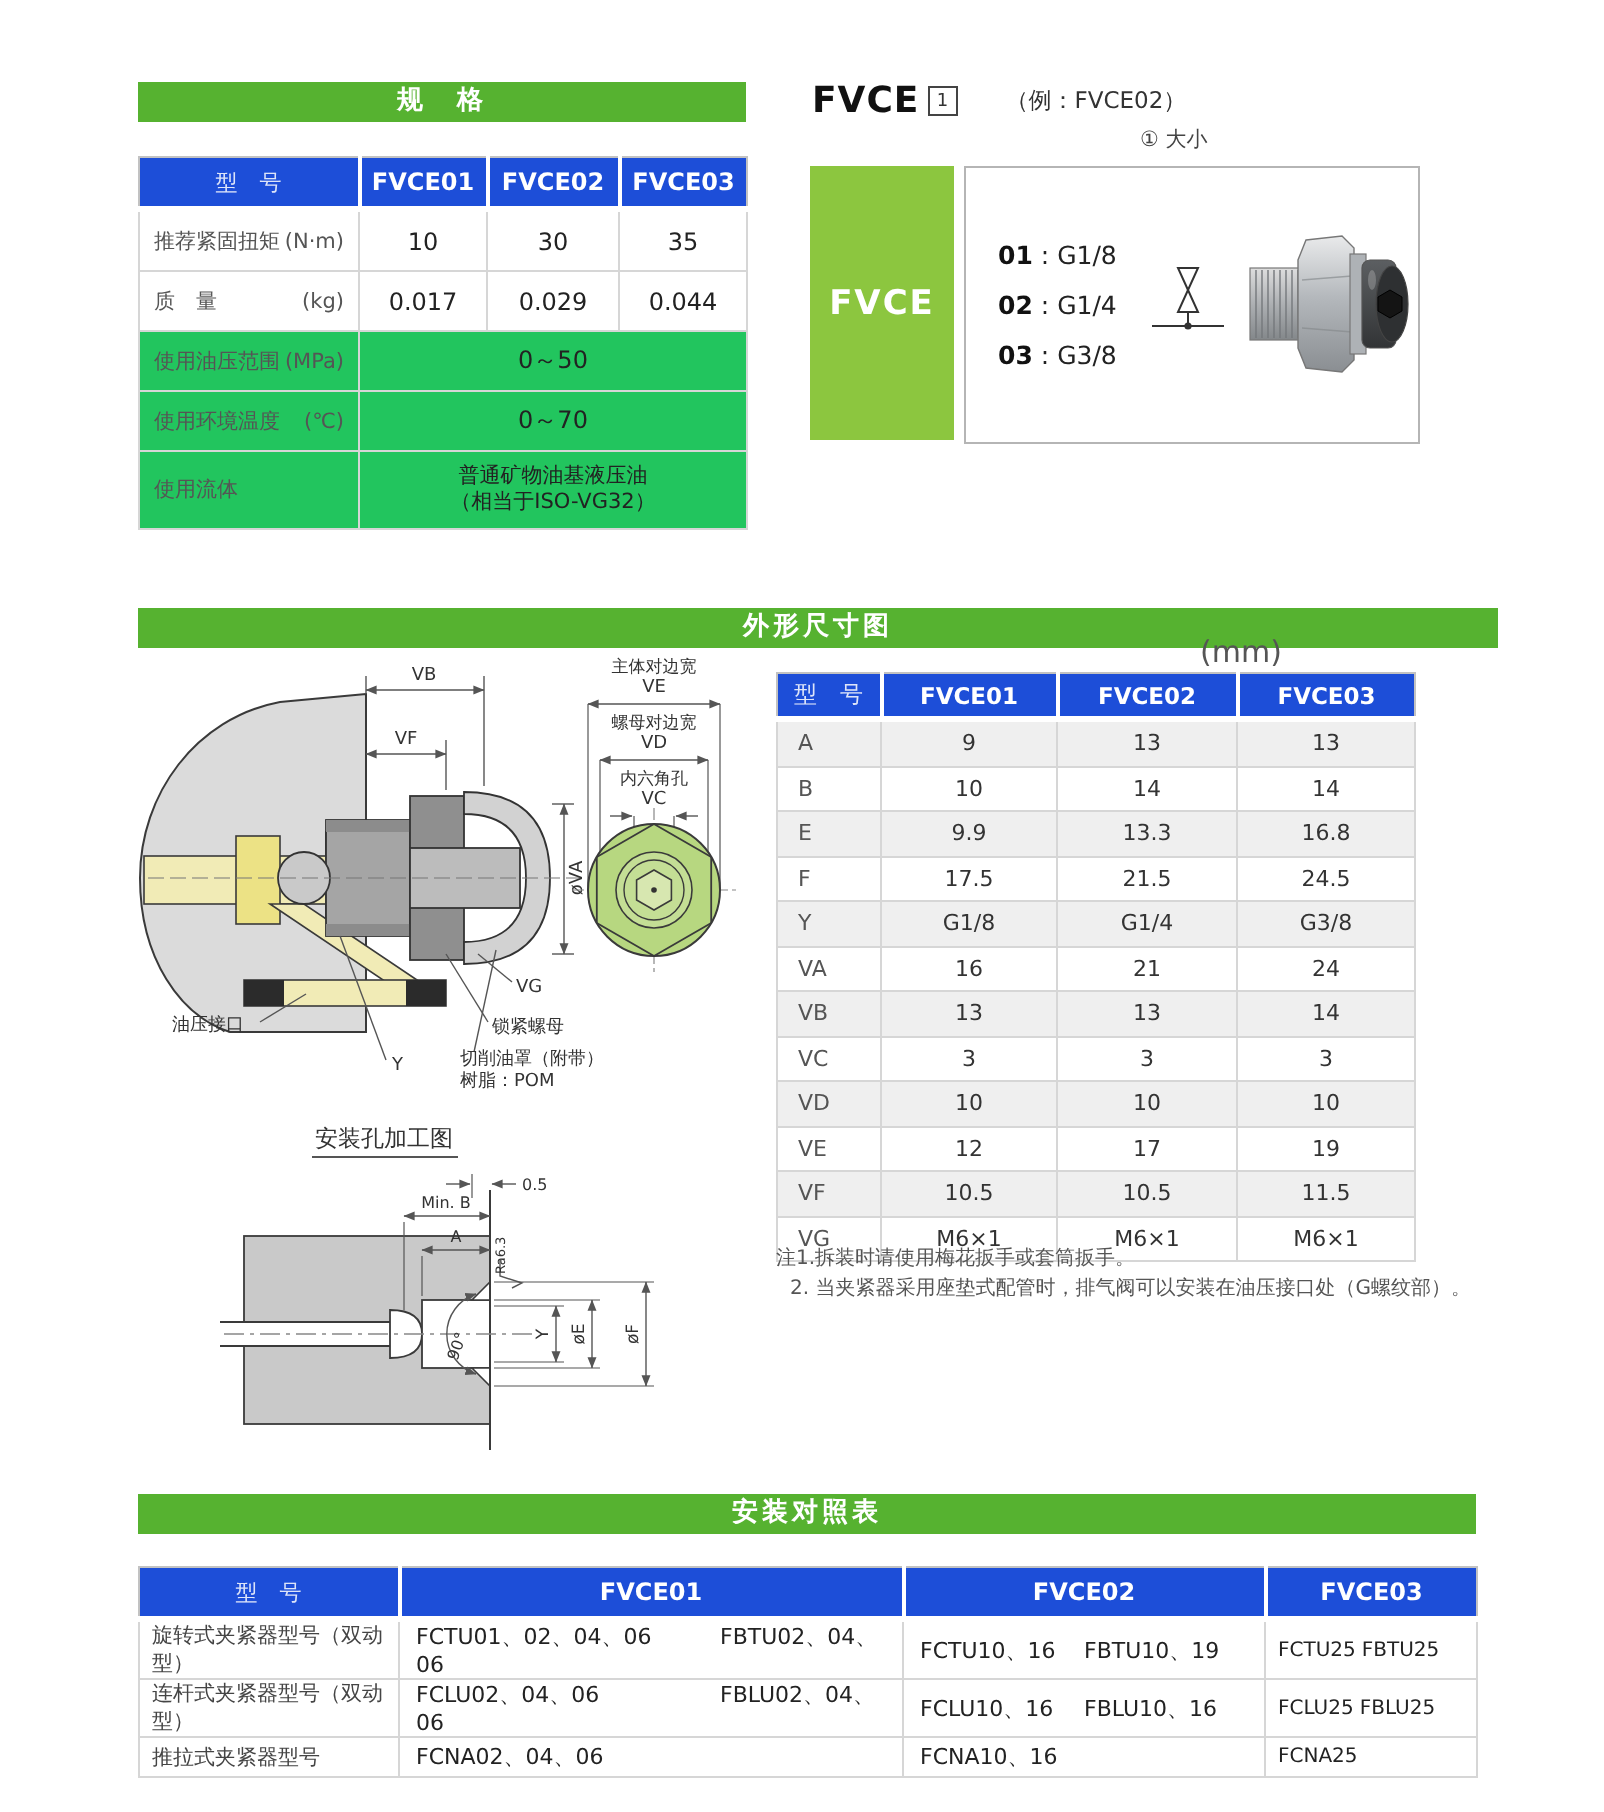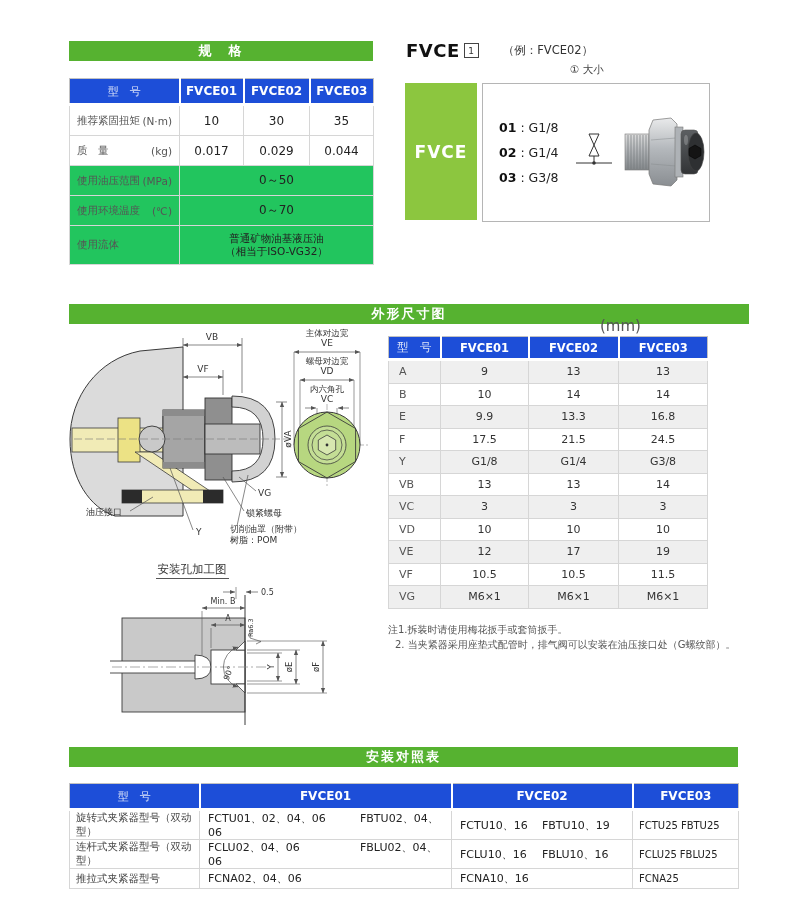--- a/index.html
+++ b/index.html
@@ -1,20 +1,20 @@
 <!DOCTYPE html>
 <html><head>
 <meta charset="utf-8">
 <style>
   html,body { margin:0; padding:0; background:#fff; }
   .page { position:relative; width:802px; height:906px; background:#ffffff;
           font-family:"DejaVu Sans", sans-serif; color:#333; overflow:hidden; }
 
   .bar { position:absolute; background:#56b230; color:#fff; font-weight:bold;
-         font-size:13px; letter-spacing:2px; display:flex; align-items:center;
+         font-size:13px; letter-spacing:2px; display:flex; align-items:flex-start;
          justify-content:center; height:20px; }
   #bar-spec  { left:69px; top:41px;  width:304px; }
   #bar-dims  { left:69px; top:304px; width:680px; }
   #bar-mount { left:69px; top:747px; width:669px; }
 
   table.tbl { position:absolute; border-collapse:collapse; table-layout:fixed;
               background:#fff; border:1px solid #c2c2c2; }
   table.tbl th { background:#1d4ed8; color:#fff; font-weight:bold; font-size:12px;
                  border-bottom:3px solid #fff; padding:0; }
   table.tbl th + th { border-left:2px solid #fff; }
@@ -424,20 +424,26 @@
           <td>21.5</td>
           <td>24.5</td>
         </tr>
       <tr>
           <td class="dimname">Y</td>
           <td>G1/8</td>
           <td>G1/4</td>
           <td>G3/8</td>
         </tr>
       <tr>
+          <td class="dimname">VA</td>
+          <td>16</td>
+          <td>21</td>
+          <td>24</td>
+        </tr>
+      <tr>
           <td class="dimname">VB</td>
           <td>13</td>
           <td>13</td>
           <td>14</td>
         </tr>
       <tr>
           <td class="dimname">VC</td>
           <td>3</td>
           <td>3</td>
           <td>3</td>

